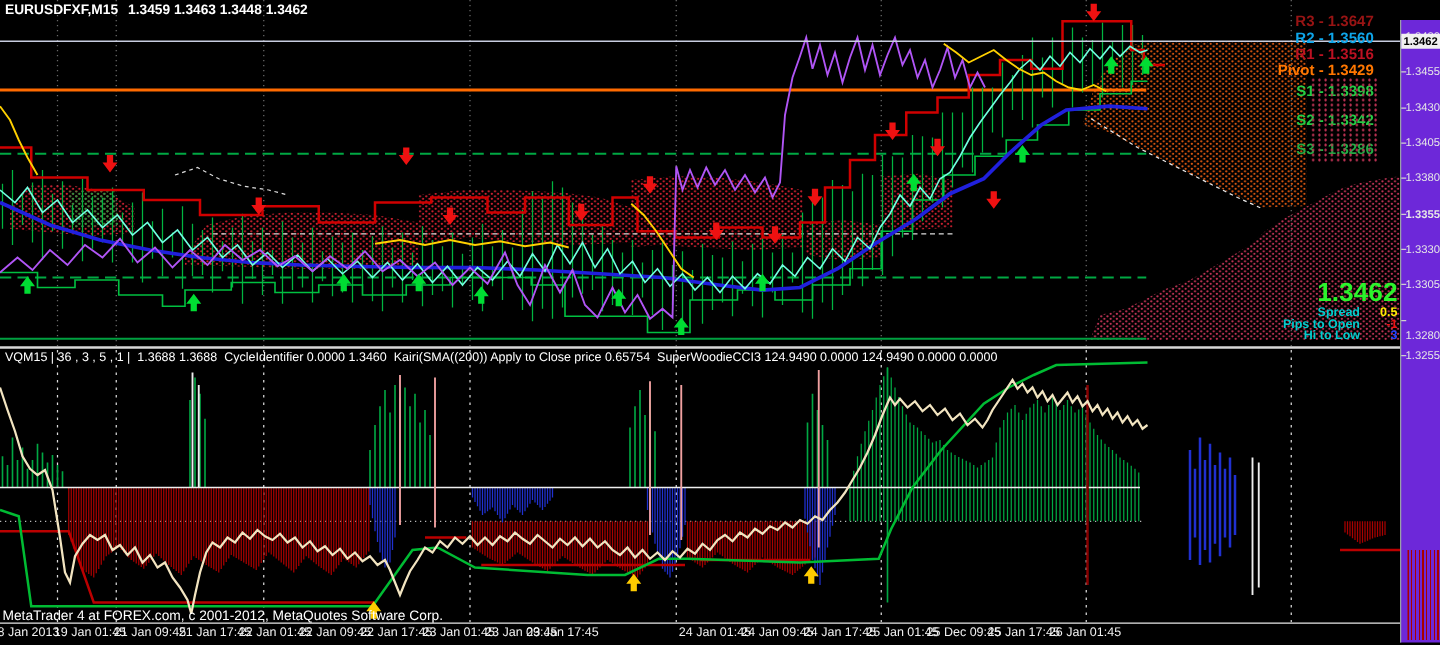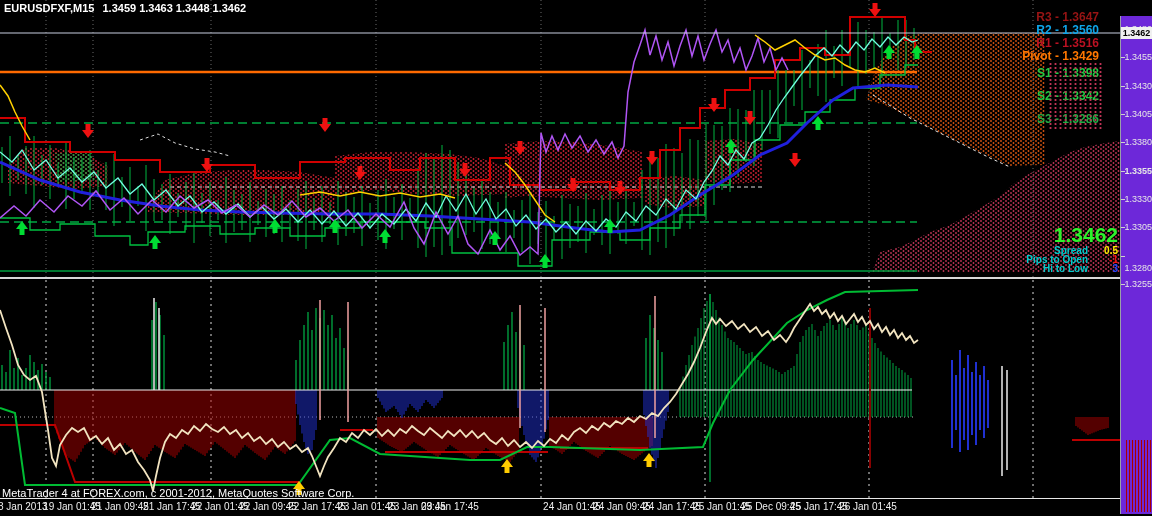--- a/index.html
+++ b/index.html
@@ -772,20 +772,21 @@
     </div>
   <div id="s-occluder"></div>
 
   <div id="price-info">
     <div id="big-price">1.3462</div>
     <div class="pi-row"><span class="pi-lab">Spread</span><span class="pi-val" id="spread-val" style="color: rgb(255, 238, 0);">0.5</span></div>
     <div class="pi-row"><span class="pi-lab">Pips to Open</span><span class="pi-val" id="pips-val" style="color: rgb(238, 17, 17);">-1</span></div>
     <div class="pi-row"><span class="pi-lab">Hi to Low</span><span class="pi-val" id="hilo-val" style="color: rgb(34, 68, 255);">3</span></div>
   </div>
 
+  <div id="ind-header"><span>VQM15 | 36 , 3 , 5 , 1 |</span>  <span>1.3688 1.3688</span>  <span>CycleIdentifier 0.0000 1.3460</span>  <span>Kairi(SMA((200)) Apply to Close price 0.65754</span>  <span>SuperWoodieCCI3 124.9490 0.0000 124.9490 0.0000 0.0000</span></div>
 
   <div id="copyright">MetaTrader 4 at FOREX.com, c 2001-2012, MetaQuotes Software Corp.</div>
 
   <div id="date-strip">
       <div class="dlab" style="left: 20px;">18 Jan 2013</div>
       <div class="dlab" style="left: 72px;">19 Jan 01:45</div>
       <div class="dlab" style="left: 120px;">21 Jan 09:45</div>
       <div class="dlab" style="left: 172px;">21 Jan 17:45</div>
       <div class="dlab" style="left: 220px;">22 Jan 01:45</div>
       <div class="dlab" style="left: 268px;">22 Jan 09:45</div>

